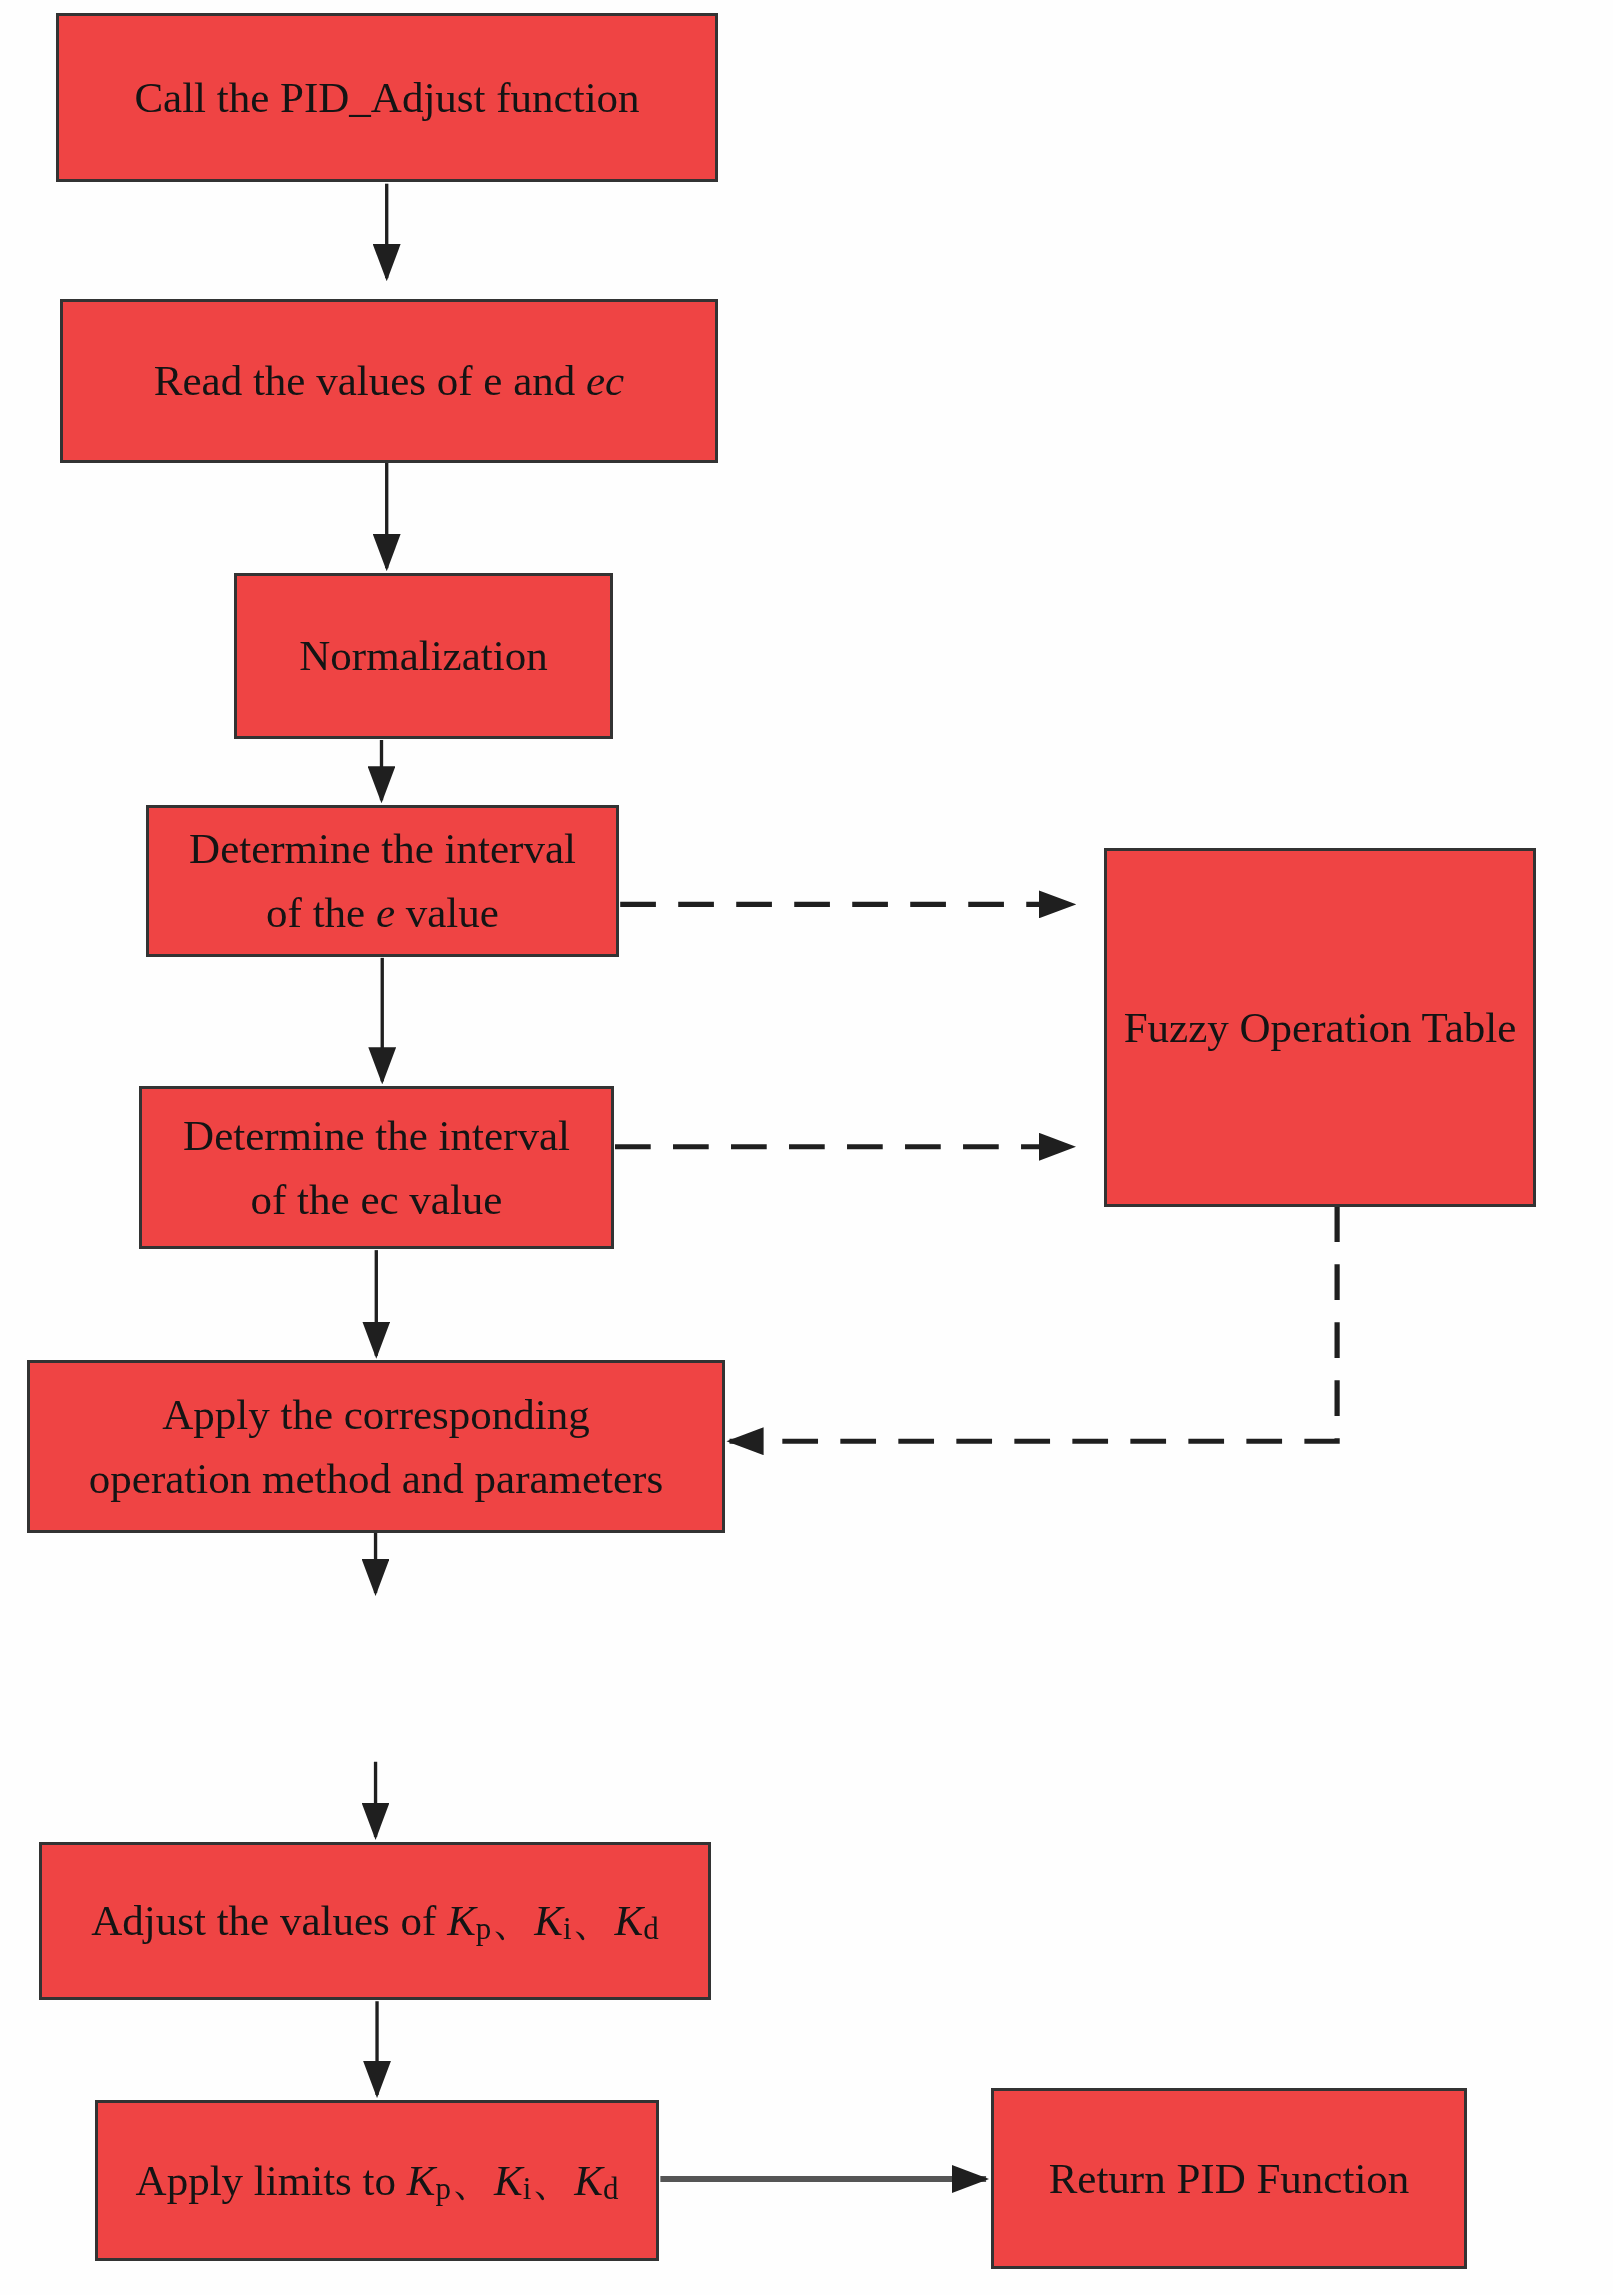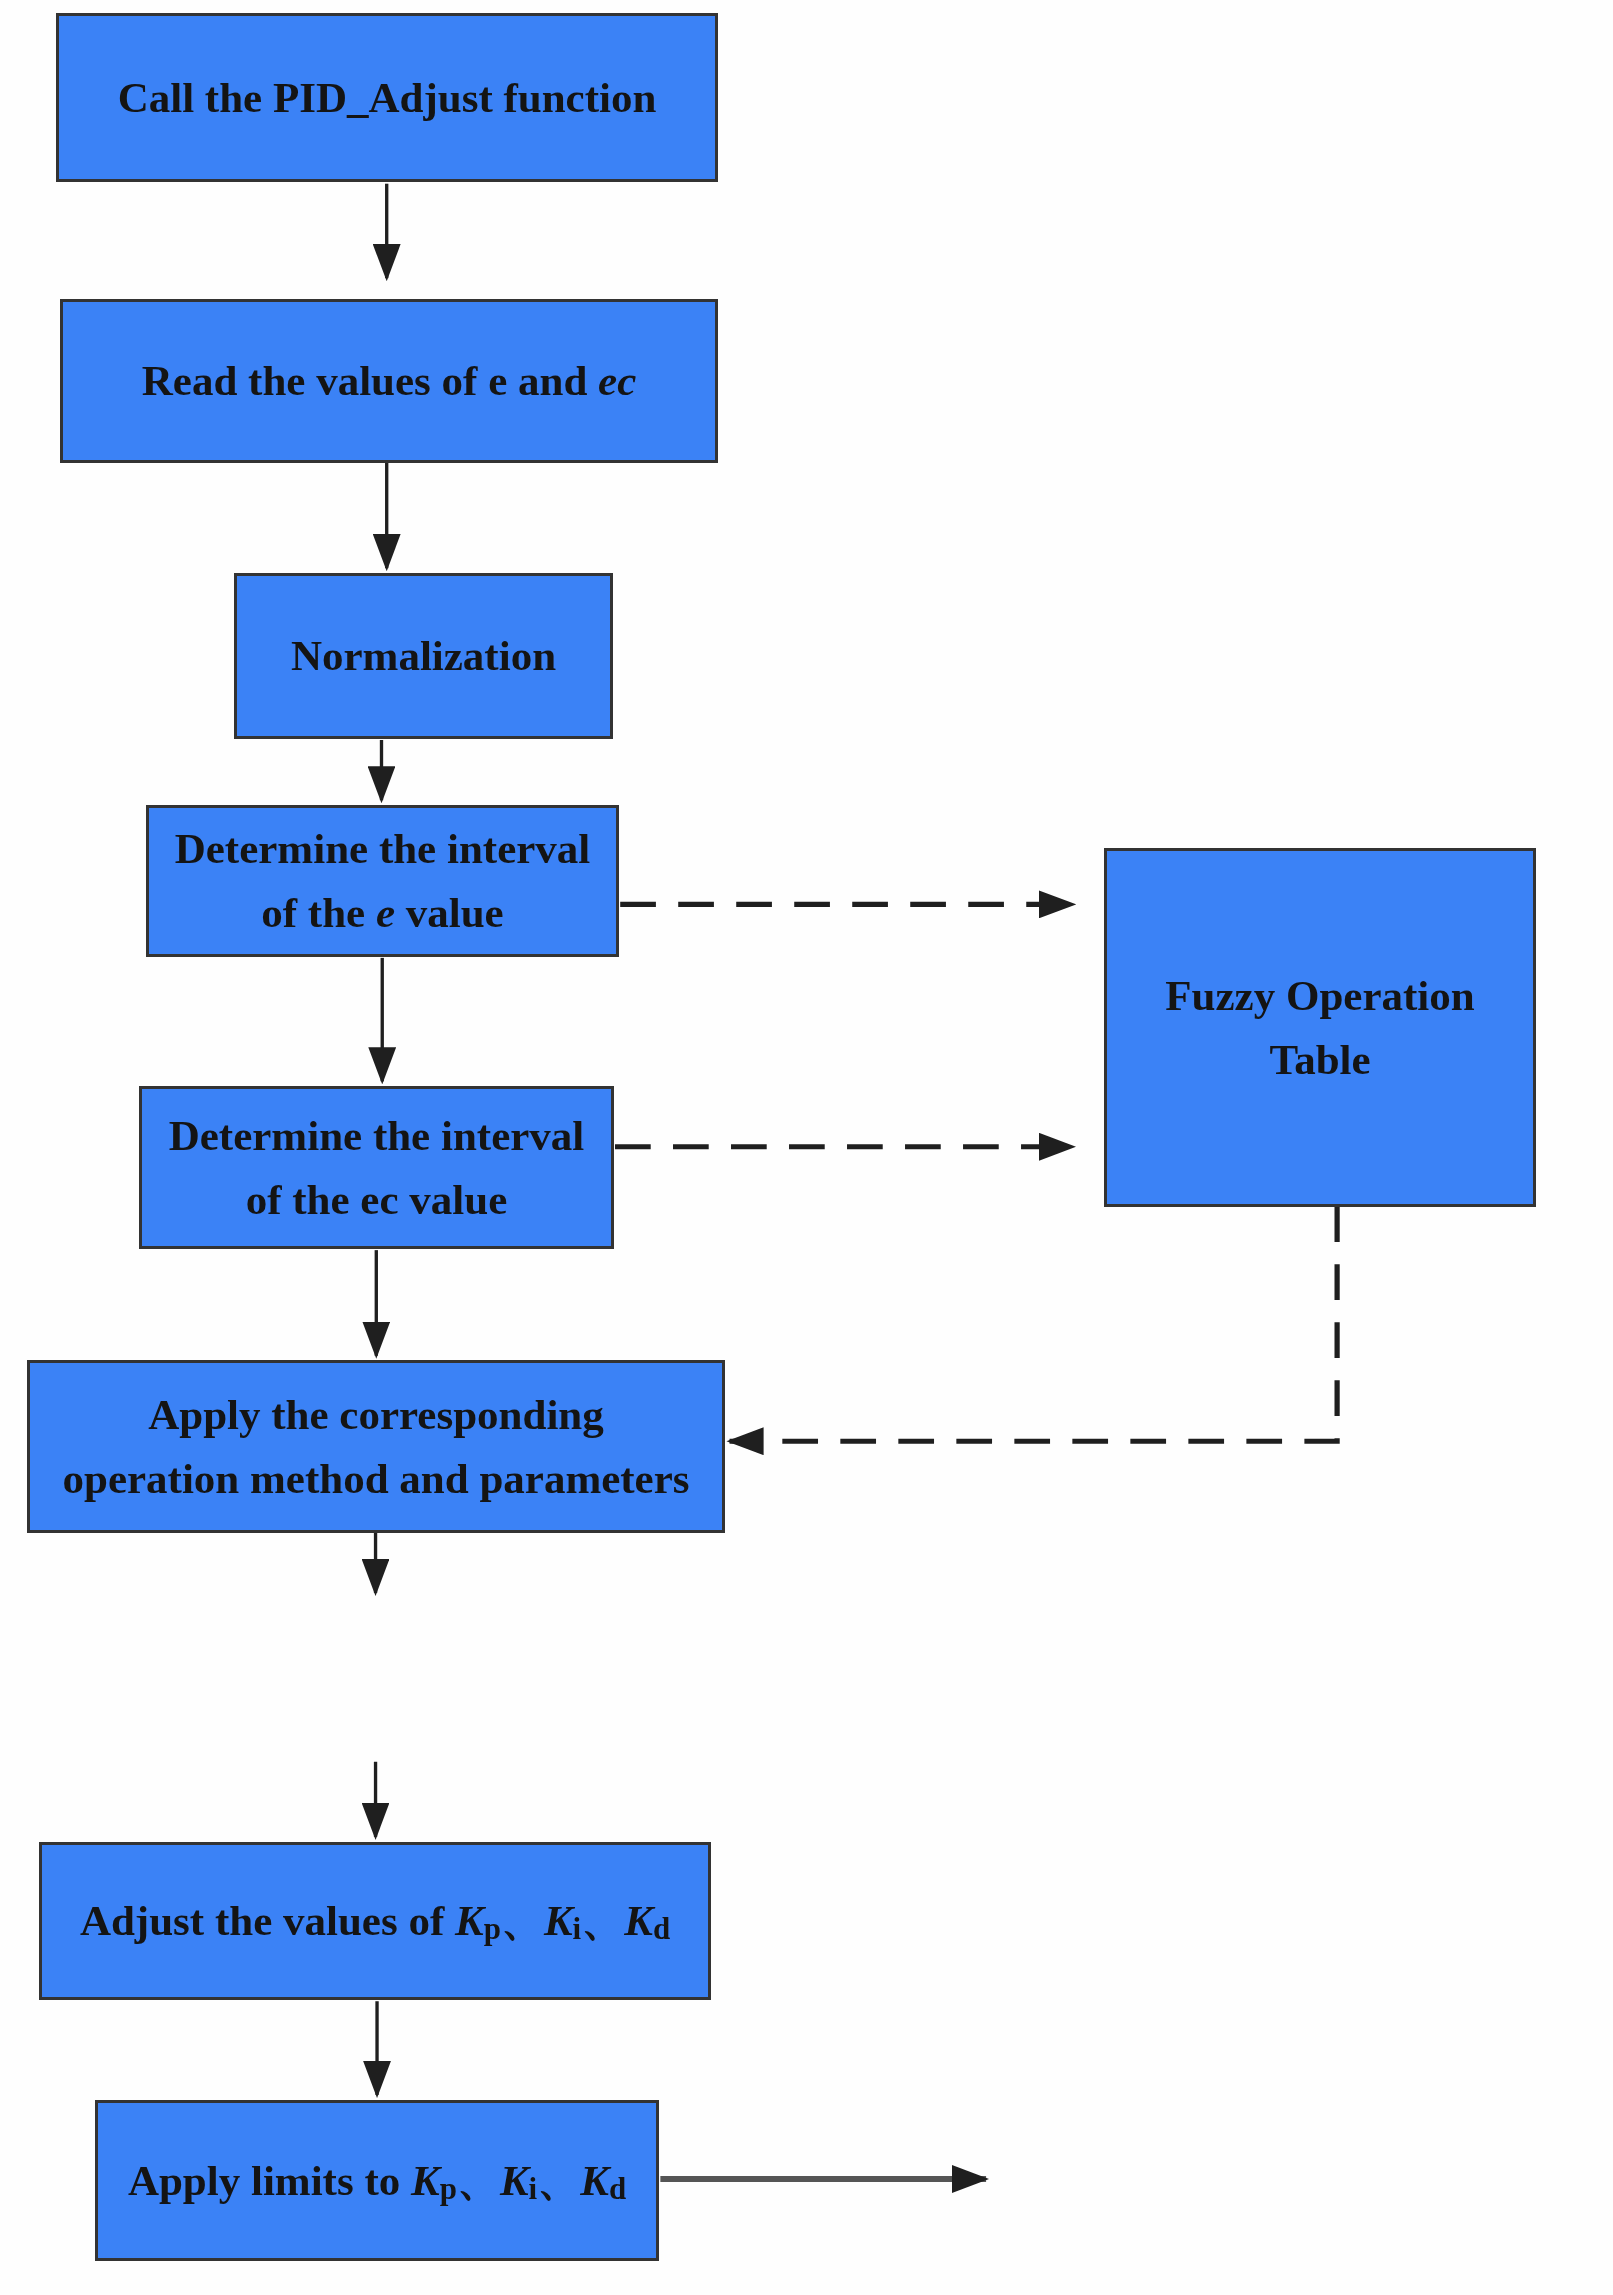--- a/index.html
+++ b/index.html
@@ -12,29 +12,28 @@
     overflow:hidden;
   }
   svg.connectors{
     position:absolute;left:0;top:0;width:1613px;height:2295px;
     pointer-events:none;
   }
   .box{
     position:absolute;
     box-sizing:border-box;
     border:3px solid #333333;
-    background:#3b82f6;
+    background:#ef4444;
     display:flex;
     align-items:center;
     justify-content:center;
     text-align:center;
     font-size:43px;
     line-height:1.48;
     padding:4.5px 7.4px;
-    font-weight:bold;
   }
   .box .it{font-style:italic;}
   .box .sub{font-size:0.72em;vertical-align:-0.14em;font-style:normal;}
 </style>
 </head>
 <body>
 
 <div class="page">
 
   <svg class="connectors" viewBox="0 0 2169 3086" xmlns="http://www.w3.org/2000/svg">
@@ -87,19 +86,22 @@
 
 
   <div class="box" style="left:39px;top:1842px;width:672px;height:158px;">
       <div><span>Adjust the values of </span><span class="it">K</span><span class="sub">p</span><span>、</span><span class="it">K</span><span class="sub">i</span><span>、</span><span class="it">K</span><span class="sub">d</span></div>
     </div>
 
   <div class="box" style="left:95px;top:2100px;width:564px;height:161px;">
       <div><span>Apply limits to </span><span class="it">K</span><span class="sub">p</span><span>、</span><span class="it">K</span><span class="sub">i</span><span>、</span><span class="it">K</span><span class="sub">d</span></div>
     </div>
 
+  <div class="box" style="left:991px;top:2088px;width:476px;height:181px;">
+      <div><span>Return PID Function</span></div>
+    </div>
 
   <div class="box" style="left:1104px;top:848px;width:432px;height:359px;">
       <div><span>Fuzzy Operation Table</span></div>
     </div>
 
 </div>
 
 
 </body></html>

